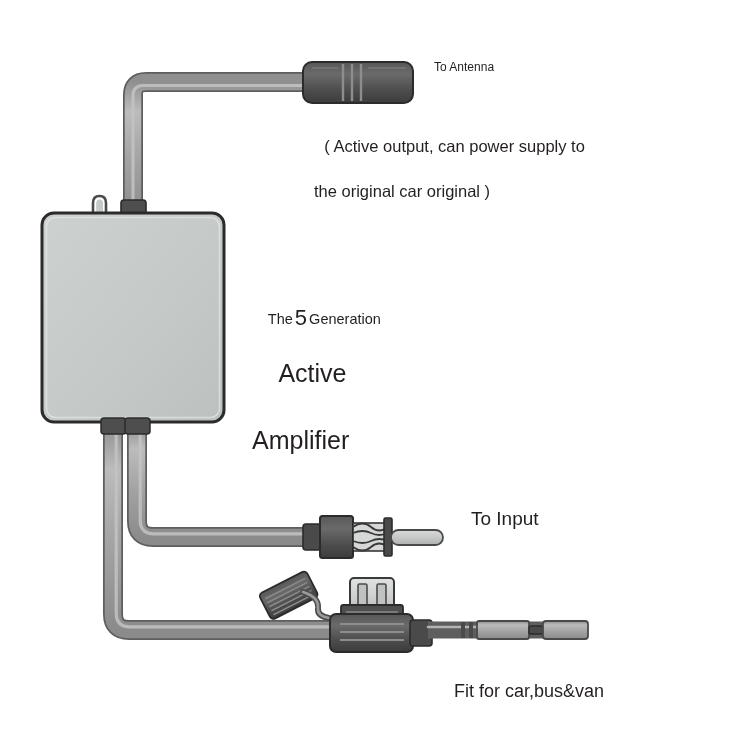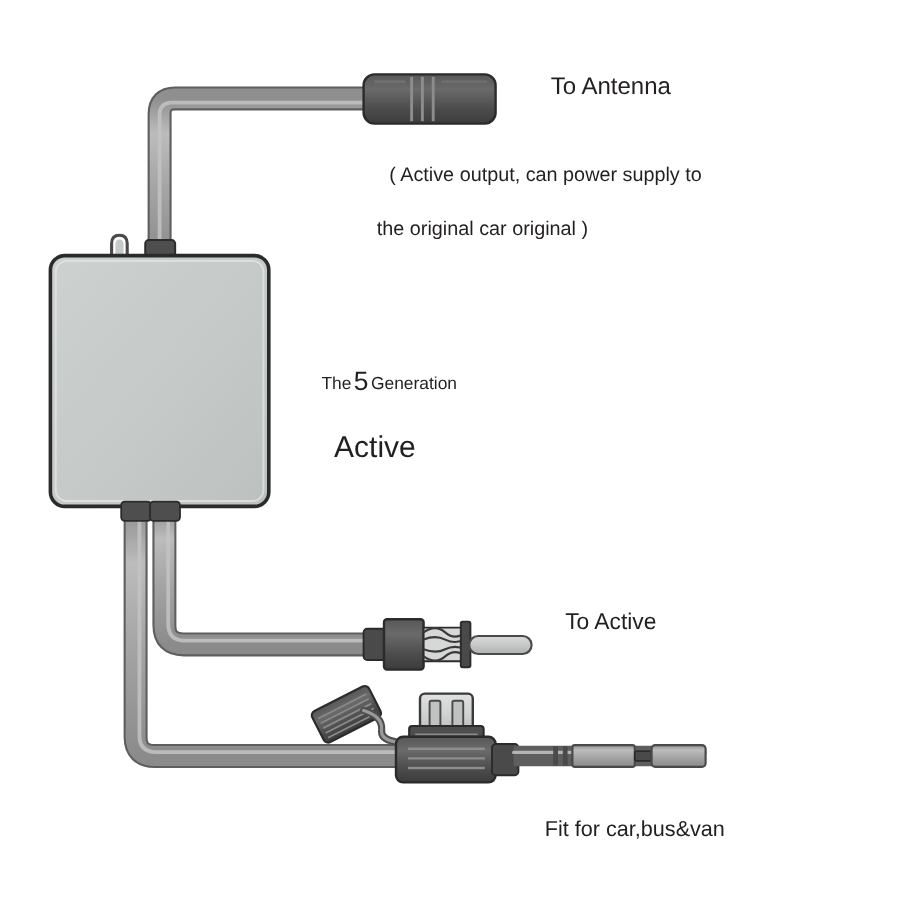--- a/index.html
+++ b/index.html
@@ -29,22 +29,21 @@
   }
   .lbl {
     position: absolute;
     white-space: pre;
     color: #231f20;
     line-height: 1.35;
   }
   .lbl-to-antenna {
     left: 434px;
     top: 59px;
-    font-size: 20px;
-    margin-left: 25px;
+    font-size: 12px;
   }
   .lbl-active-note {
     left: 306px;
     top: 113px;
     font-size: 16.5px;
   }
   .lbl-active-note .note-l2 {
     display: block;
     margin-left: 8px;
   }
@@ -244,20 +243,21 @@
     <span>( Active output, can power supply to</span>
     <span class="note-l2">the original car original )</span>
   </div>
 
   <div class="lbl lbl-generation">
     <span>The</span><span class="big5">5</span><span>Generation</span>
   </div>
 
   <div class="lbl lbl-product">
     <span>Active</span>
+    <span class="prod-l2">Amplifier</span>
   </div>
 
-  <div class="lbl lbl-to-radio">To Active</div>
+  <div class="lbl lbl-to-radio">To Input</div>
 
 
   <div class="lbl lbl-fit">Fit for car,bus&amp;van</div>
 
 </div>
 
 </body></html>

